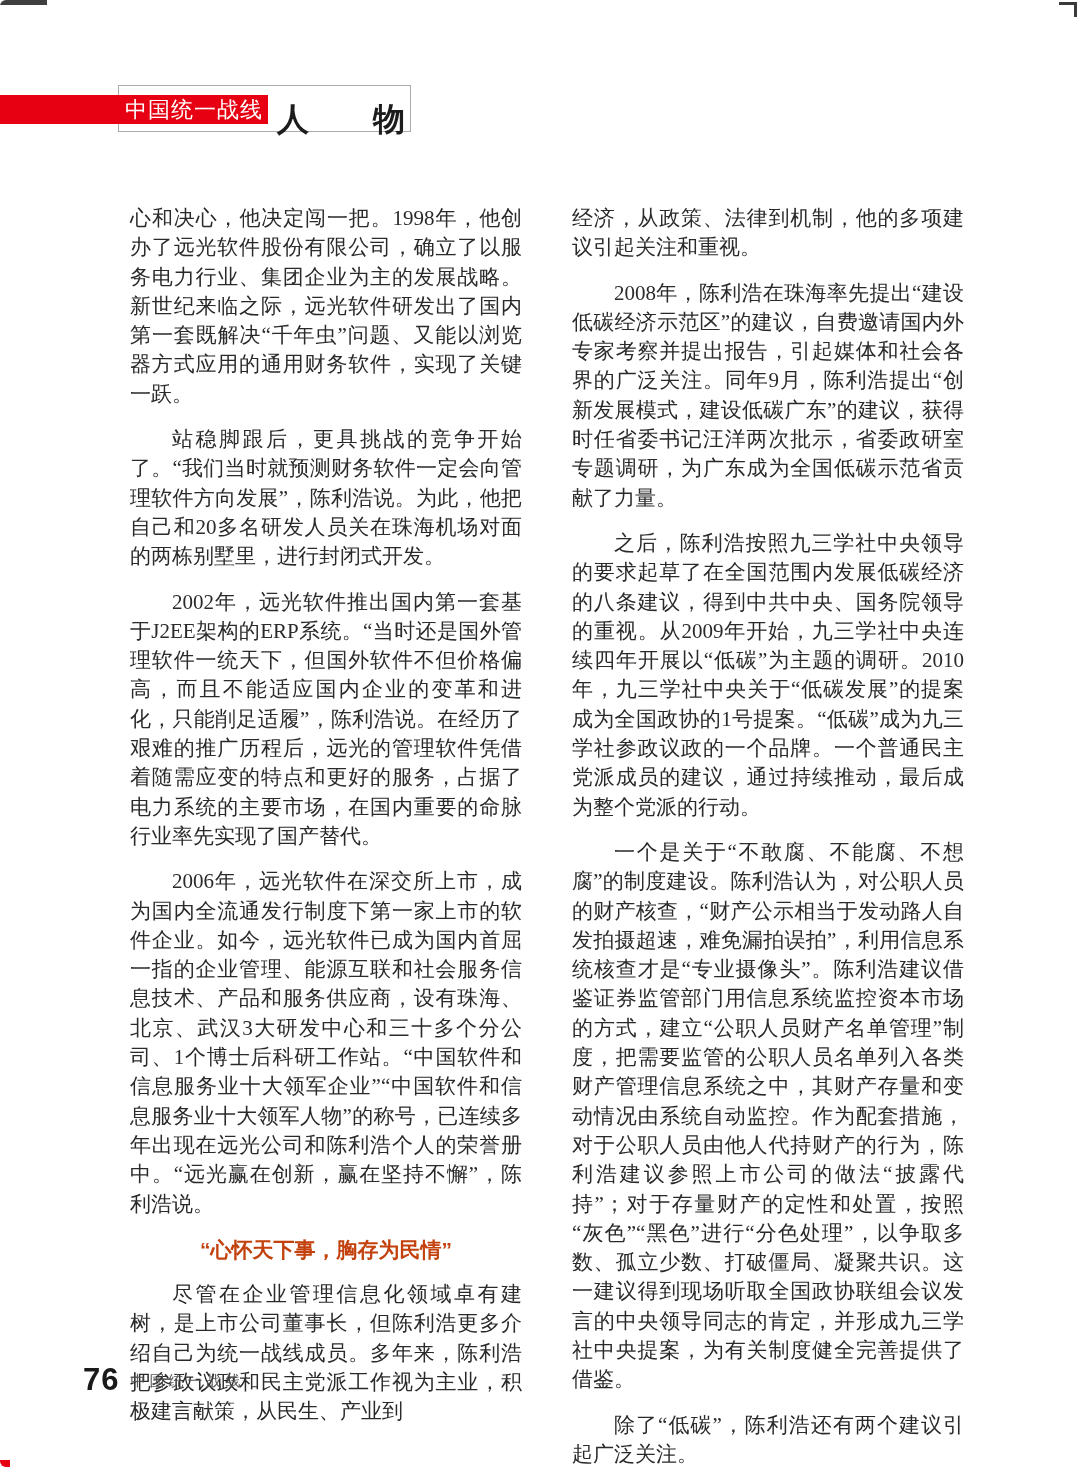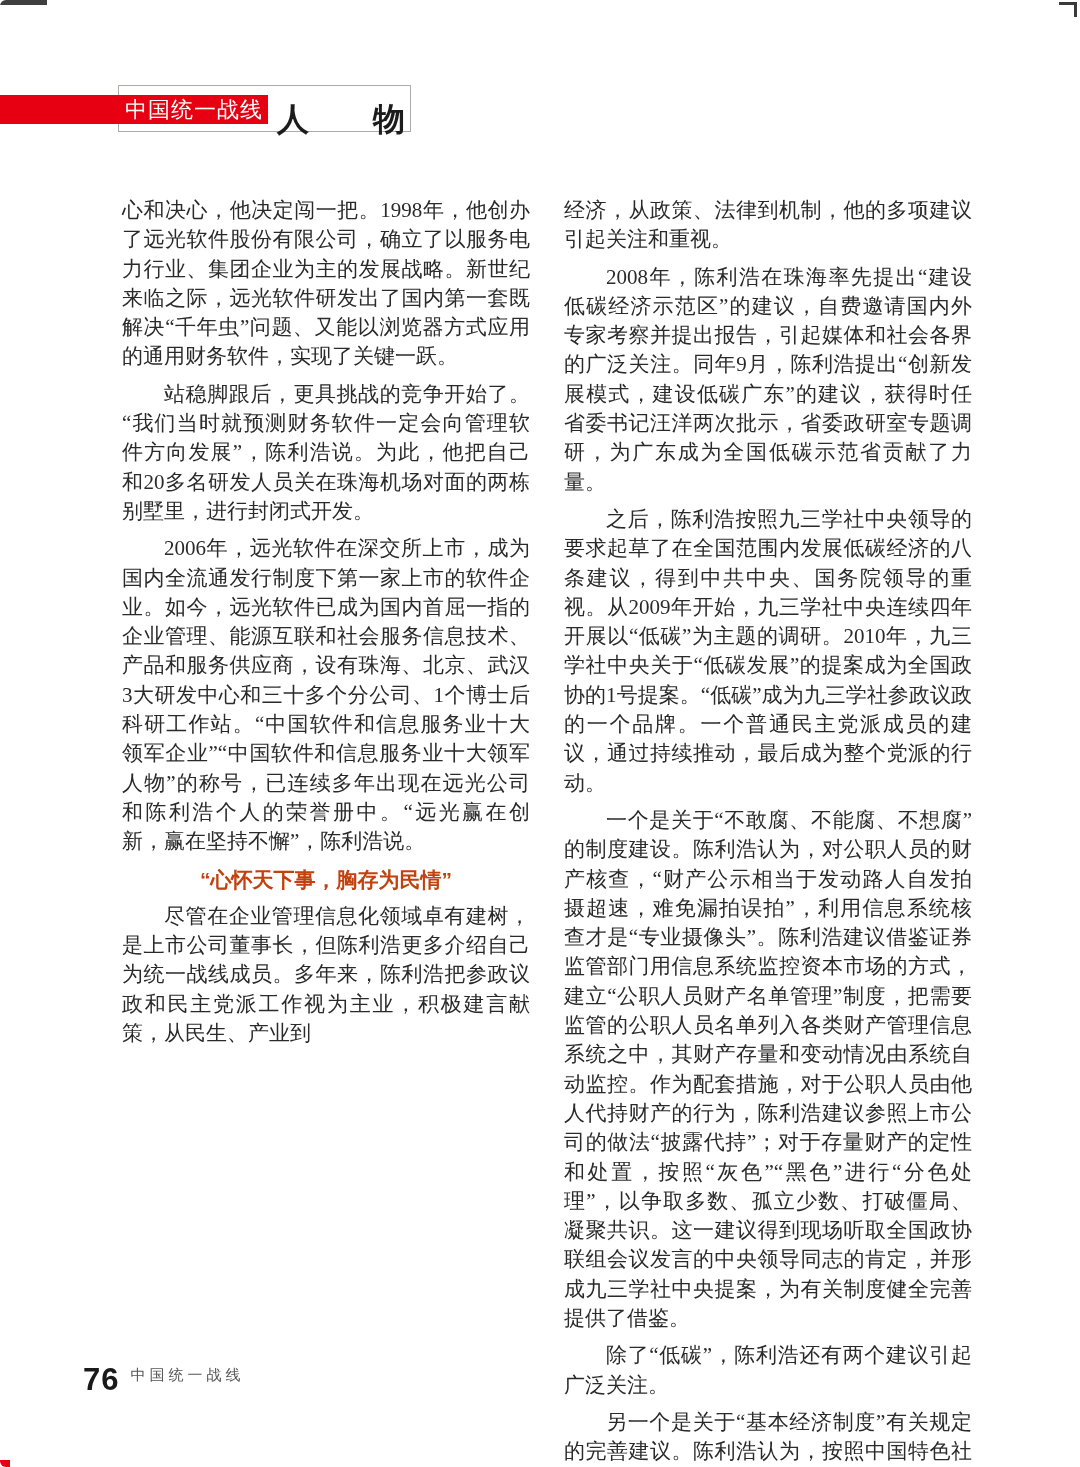--- a/index.html
+++ b/index.html
@@ -51,33 +51,33 @@
   }
 
   
   .col {
     position:absolute; top:188px; width:424px;
     font-size:21px; line-height:29.3px; color:#2a2a2a;
     text-align:justify;
   }
   .col-left  { left:114px; }
   .col-right { left:556px; }
-  .col p { margin:8px; }
+  .col p { margin:16px; }
   .col p.indent { text-indent:2em; }
   .col-heading {
     text-align:center; font-weight:bold;
     font-family:"Liberation Sans", sans-serif;
     font-size:21px; color:#c2410c;
     margin:13px 0 10px 0; text-indent:0;
   }
 
   
   .footer {
     position:absolute; left:83px; top:1364px;
-    display:flex; gap:11px;
+    display:flex; align-items:center; gap:11px;
   }
   .page-number {
     font-family:"Liberation Sans", sans-serif;
     font-weight:bold; font-size:31px; color:#1a1a1a;
     letter-spacing:1px; line-height:31px;
   }
   .journal-name {
     font-size:15px; color:#555555; letter-spacing:4px;
     font-family:"Liberation Serif", serif; line-height:15px;
     padding-top:4px;
@@ -94,20 +94,21 @@
 
   <div class="header-box"></div>
   <div class="red-band">
     <span class="brand-label">中国统一战线</span>
   </div>
   <div class="section-title">人　　物</div>
 
   <div class="col col-left">
     <p>心和决心，他决定闯一把。1998年，他创办了远光软件股份有限公司，确立了以服务电力行业、集团企业为主的发展战略。新世纪来临之际，远光软件研发出了国内第一套既解决“千年虫”问题、又能以浏览器方式应用的通用财务软件，实现了关键一跃。</p>
     <p class="indent">站稳脚跟后，更具挑战的竞争开始了。“我们当时就预测财务软件一定会向管理软件方向发展”，陈利浩说。为此，他把自己和20多名研发人员关在珠海机场对面的两栋别墅里，进行封闭式开发。</p>
+    <p class="indent">2002年，远光软件推出国内第一套基于J2EE架构的ERP系统。“当时还是国外管理软件一统天下，但国外软件不但价格偏高，而且不能适应国内企业的变革和进化，只能削足适履”，陈利浩说。在经历了艰难的推广历程后，远光的管理软件凭借着随需应变的特点和更好的服务，占据了电力系统的主要市场，在国内重要的命脉行业率先实现了国产替代。</p>
     <p class="indent">2006年，远光软件在深交所上市，成为国内全流通发行制度下第一家上市的软件企业。如今，远光软件已成为国内首屈一指的企业管理、能源互联和社会服务信息技术、产品和服务供应商，设有珠海、北京、武汉3大研发中心和三十多个分公司、1个博士后科研工作站。“中国软件和信息服务业十大领军企业”“中国软件和信息服务业十大领军人物”的称号，已连续多年出现在远光公司和陈利浩个人的荣誉册中。“远光赢在创新，赢在坚持不懈”，陈利浩说。</p>
     <p class="col-heading">“心怀天下事，胸存为民情”</p>
     <p class="indent">尽管在企业管理信息化领域卓有建树，是上市公司董事长，但陈利浩更多介绍自己为统一战线成员。多年来，陈利浩把参政议政和民主党派工作视为主业，积极建言献策，从民生、产业到</p>
   </div>
 
   <div class="col col-right">
     <p>经济，从政策、法律到机制，他的多项建议引起关注和重视。</p>
     <p class="indent">2008年，陈利浩在珠海率先提出“建设低碳经济示范区”的建议，自费邀请国内外专家考察并提出报告，引起媒体和社会各界的广泛关注。同年9月，陈利浩提出“创新发展模式，建设低碳广东”的建议，获得时任省委书记汪洋两次批示，省委政研室专题调研，为广东成为全国低碳示范省贡献了力量。</p>
     <p class="indent">之后，陈利浩按照九三学社中央领导的要求起草了在全国范围内发展低碳经济的八条建议，得到中共中央、国务院领导的重视。从2009年开始，九三学社中央连续四年开展以“低碳”为主题的调研。2010年，九三学社中央关于“低碳发展”的提案成为全国政协的1号提案。“低碳”成为九三学社参政议政的一个品牌。一个普通民主党派成员的建议，通过持续推动，最后成为整个党派的行动。</p>
     <p class="indent">一个是关于“不敢腐、不能腐、不想腐”的制度建设。陈利浩认为，对公职人员的财产核查，“财产公示相当于发动路人自发拍摄超速，难免漏拍误拍”，利用信息系统核查才是“专业摄像头”。陈利浩建议借鉴证券监管部门用信息系统监控资本市场的方式，建立“公职人员财产名单管理”制度，把需要监管的公职人员名单列入各类财产管理信息系统之中，其财产存量和变动情况由系统自动监控。作为配套措施，对于公职人员由他人代持财产的行为，陈利浩建议参照上市公司的做法“披露代持”；对于存量财产的定性和处置，按照“灰色”“黑色”进行“分色处理”，以争取多数、孤立少数、打破僵局、凝聚共识。这一建议得到现场听取全国政协联组会议发言的中央领导同志的肯定，并形成九三学社中央提案，为有关制度健全完善提供了借鉴。</p>

